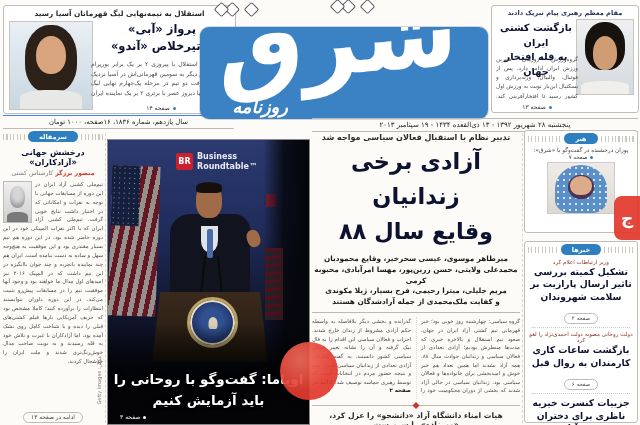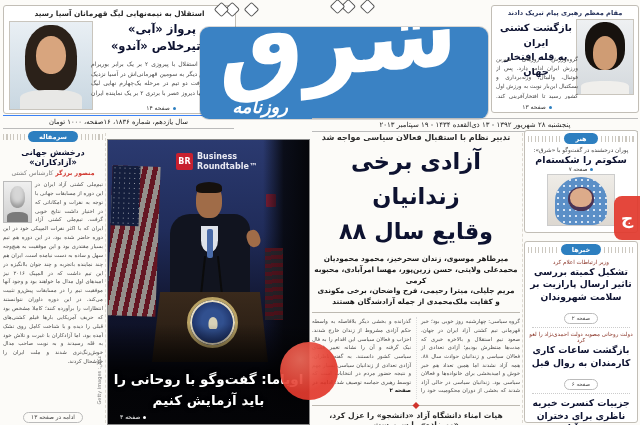--- a/index.html
+++ b/index.html
@@ -159,23 +159,23 @@
 
   <div class="abs" style="left:96px;top:420px;width:80px;height:8px;transform:rotate(-90deg);transform-origin:0 0;font-size:5px;color:#777;direction:rtl;text-align:center;">عکس: Getty Images</div>
 
   <div class="abs" style="left:312px;top:133px;width:208px;height:290px;">
     <div class="kicker" style="font-size:8px;">تدبیر نظام با استقبال فعالان سیاسی مواجه شد</div>
     <div class="headline" style="font-size:22.5px;line-height:1.55;margin-top:2px;letter-spacing:-.5px;">
       <div>آزادی برخی زندانیان</div>
       <div>وقایع سال ۸۸</div>
     </div>
     <div style="margin-top:5px;text-align:center;font-size:7.3px;font-weight:bold;color:#1b1b1b;line-height:1.5;">
-      <div>میرطاهر موسوی، زندان سحرخیز، محمود محمودیان</div>
+      <div>میرطاهر موسوی، عیسی سحرخیز، وقایع محمودیان</div>
       <div>محمدعلی ولایتی، حسن زرین‌پور، مهسا امرآبادی، محبوبه کرمی</div>
-      <div>مریم جلیلی، میترا رحیمی، فرح واضحان، برخی مکوندی</div>
+      <div>مریم جلیلی، میترا رحیمی، فرح بسیار، ژیلا مکوندی</div>
       <div>و کفایت ملک‌محمدی از جمله آزادشدگان هستند</div>
     </div>
     <div class="divline" style="margin-top:4px;"></div>
     <div class="bodytext" style="margin-top:4px;font-size:5.4px;height:82px;columns:2;column-gap:10px;column-rule:1px dotted #ddd;">
       <span>گروه سیاسی: چهارشنبه روز خوبی بود؛ خبر قهرمانی تیم کشتی آزاد ایران در جهان، صعود تیم استقلال و بالاخره خبری که مدت‌ها منتظرش بودیم؛ آزادی تعدادی از فعالان سیاسی و زندانیان حوادث سال ۸۸. همه آزاد نشدند اما همین تعداد هم خبر خوش و امیدبخشی برای خانواده‌ها و فعالان سیاسی بود. زندانیان سیاسی در حالی آزاد شدند که بخشی از دوران محکومیت خود را گذرانده و بخشی دیگر بلافاصله به واسطه حکم آزادی مشروط از زندان خارج شدند. احزاب و فعالان سیاسی این اقدام را به فال نیک گرفته و آن را نشانه تغییر فضای سیاسی کشور دانستند. به گفته ناظران، آزادی تعدادی از زندانیان سیاسی بسیار مهم و نتیجه حضور مردم در انتخابات است که توسط رهبری حماسه توصیف شد. </span>
       <span style="font-weight:bold;color:#111;">ادامه در صفحه ۲</span>
     </div>
     <div class="divline" style="margin-top:6px;">
         <div class="diamond"></div>
       </div>
@@ -183,21 +183,20 @@
 
   </div>
 
   <div class="box" style="left:524px;top:130px;width:114px;height:103px;padding:2px 3px;box-sizing:border-box;">
     <div class="pill-row">
       <div class="ticks"></div>
       <div class="pill">هنر</div>
       <div class="ticks"></div>
     </div>
     <div style="font-size:5.8px;color:#444;text-align:center;margin-top:3px;">پوران درخشنده در گفت‌وگو با «شرق»:</div>
-    <div class="headline" style="font-size:9.5px;margin-top:1px;">سکوتم را شکسته‌ام</div>
     <div style="text-align:center;font-size:5.5px;color:#333;margin-top:1px;"><span class="dot" style="width:3px;height:3px;"></span><span>صفحه ۷</span></div>
     <div style="position:relative;width:66px;height:50px;margin:2px auto 0;overflow:hidden;border:1px solid #ccc;background:linear-gradient(#efece7,#ddd8d1);">
       <div style="position:absolute;left:10%;top:4%;width:80%;height:96%;background-color:#5b8fc7;background-image:radial-gradient(#d6e4f4 0.8px,transparent 1px);background-size:6px 6px;border-radius:50% 50% 28% 28%;"></div>
       <div style="position:absolute;left:30%;top:24%;width:40%;height:48%;background:#4a3355;border-radius:48%;"></div>
       <div style="position:absolute;left:34%;top:26%;width:32%;height:38%;background:#dcab8a;border-radius:50% 50% 46% 46%;"></div>
     </div>
   </div>
 
   <div class="box" style="left:524px;top:241px;width:114px;height:182px;padding:2px 3px;box-sizing:border-box;">
     <div class="pill-row">

